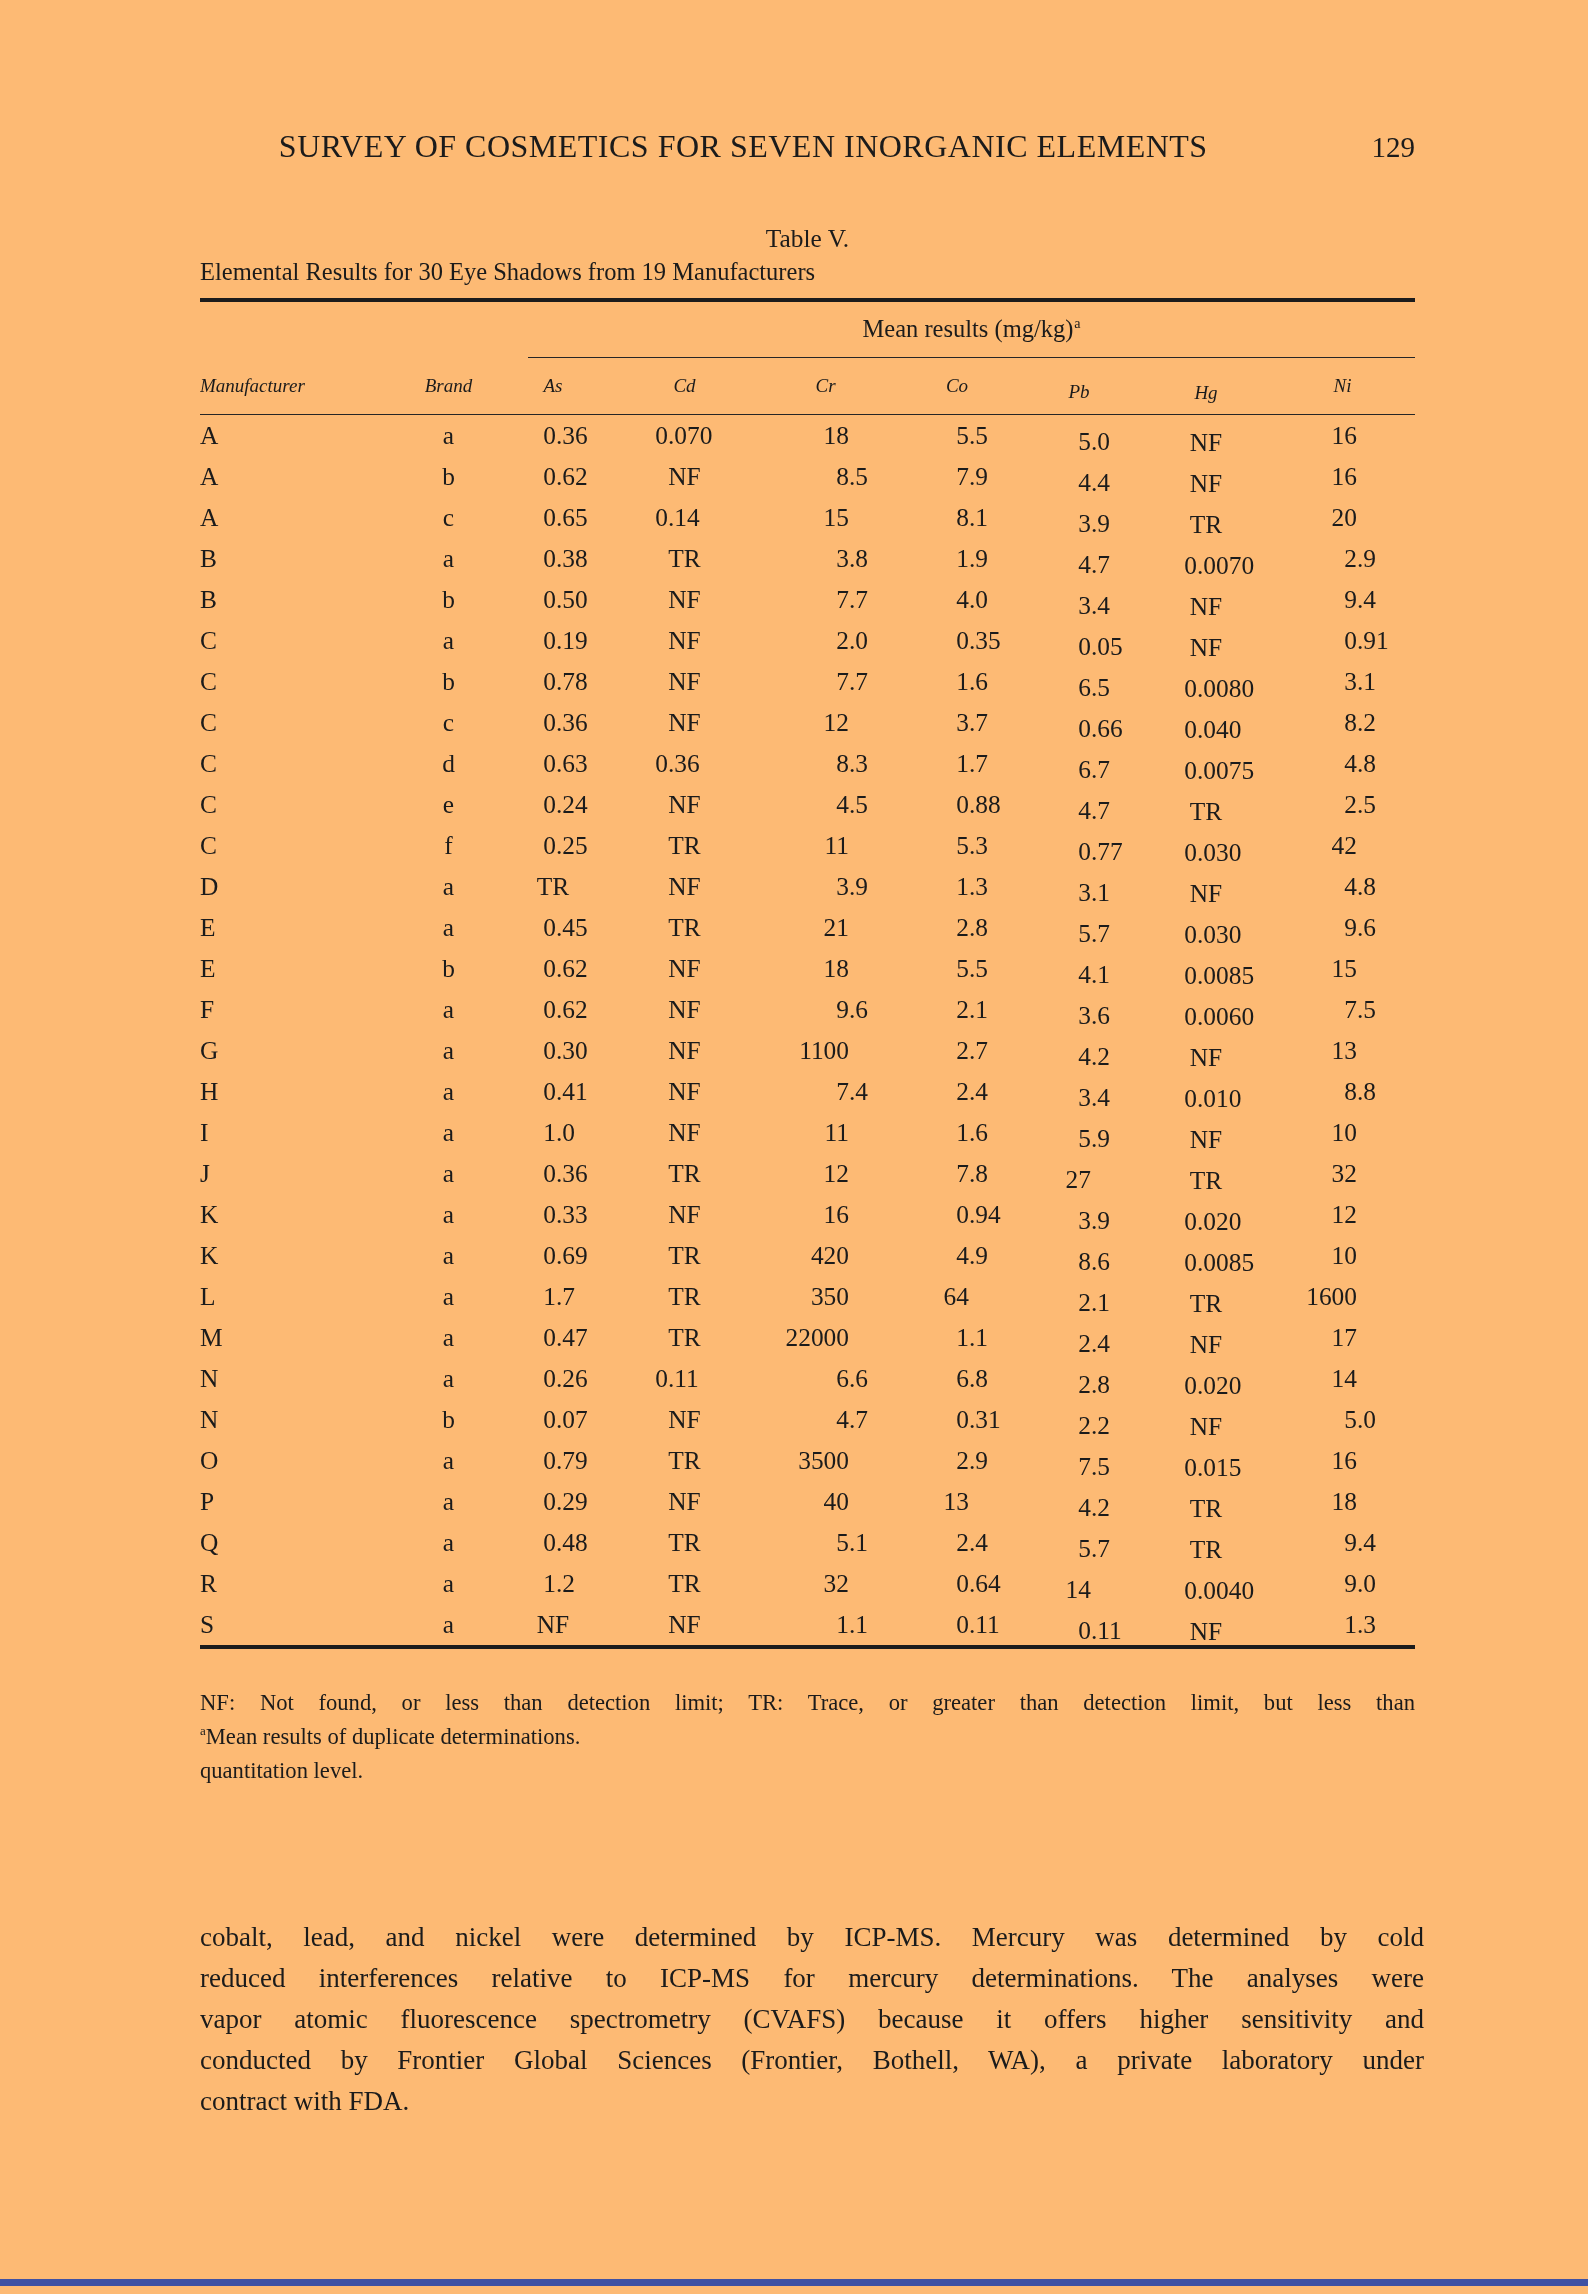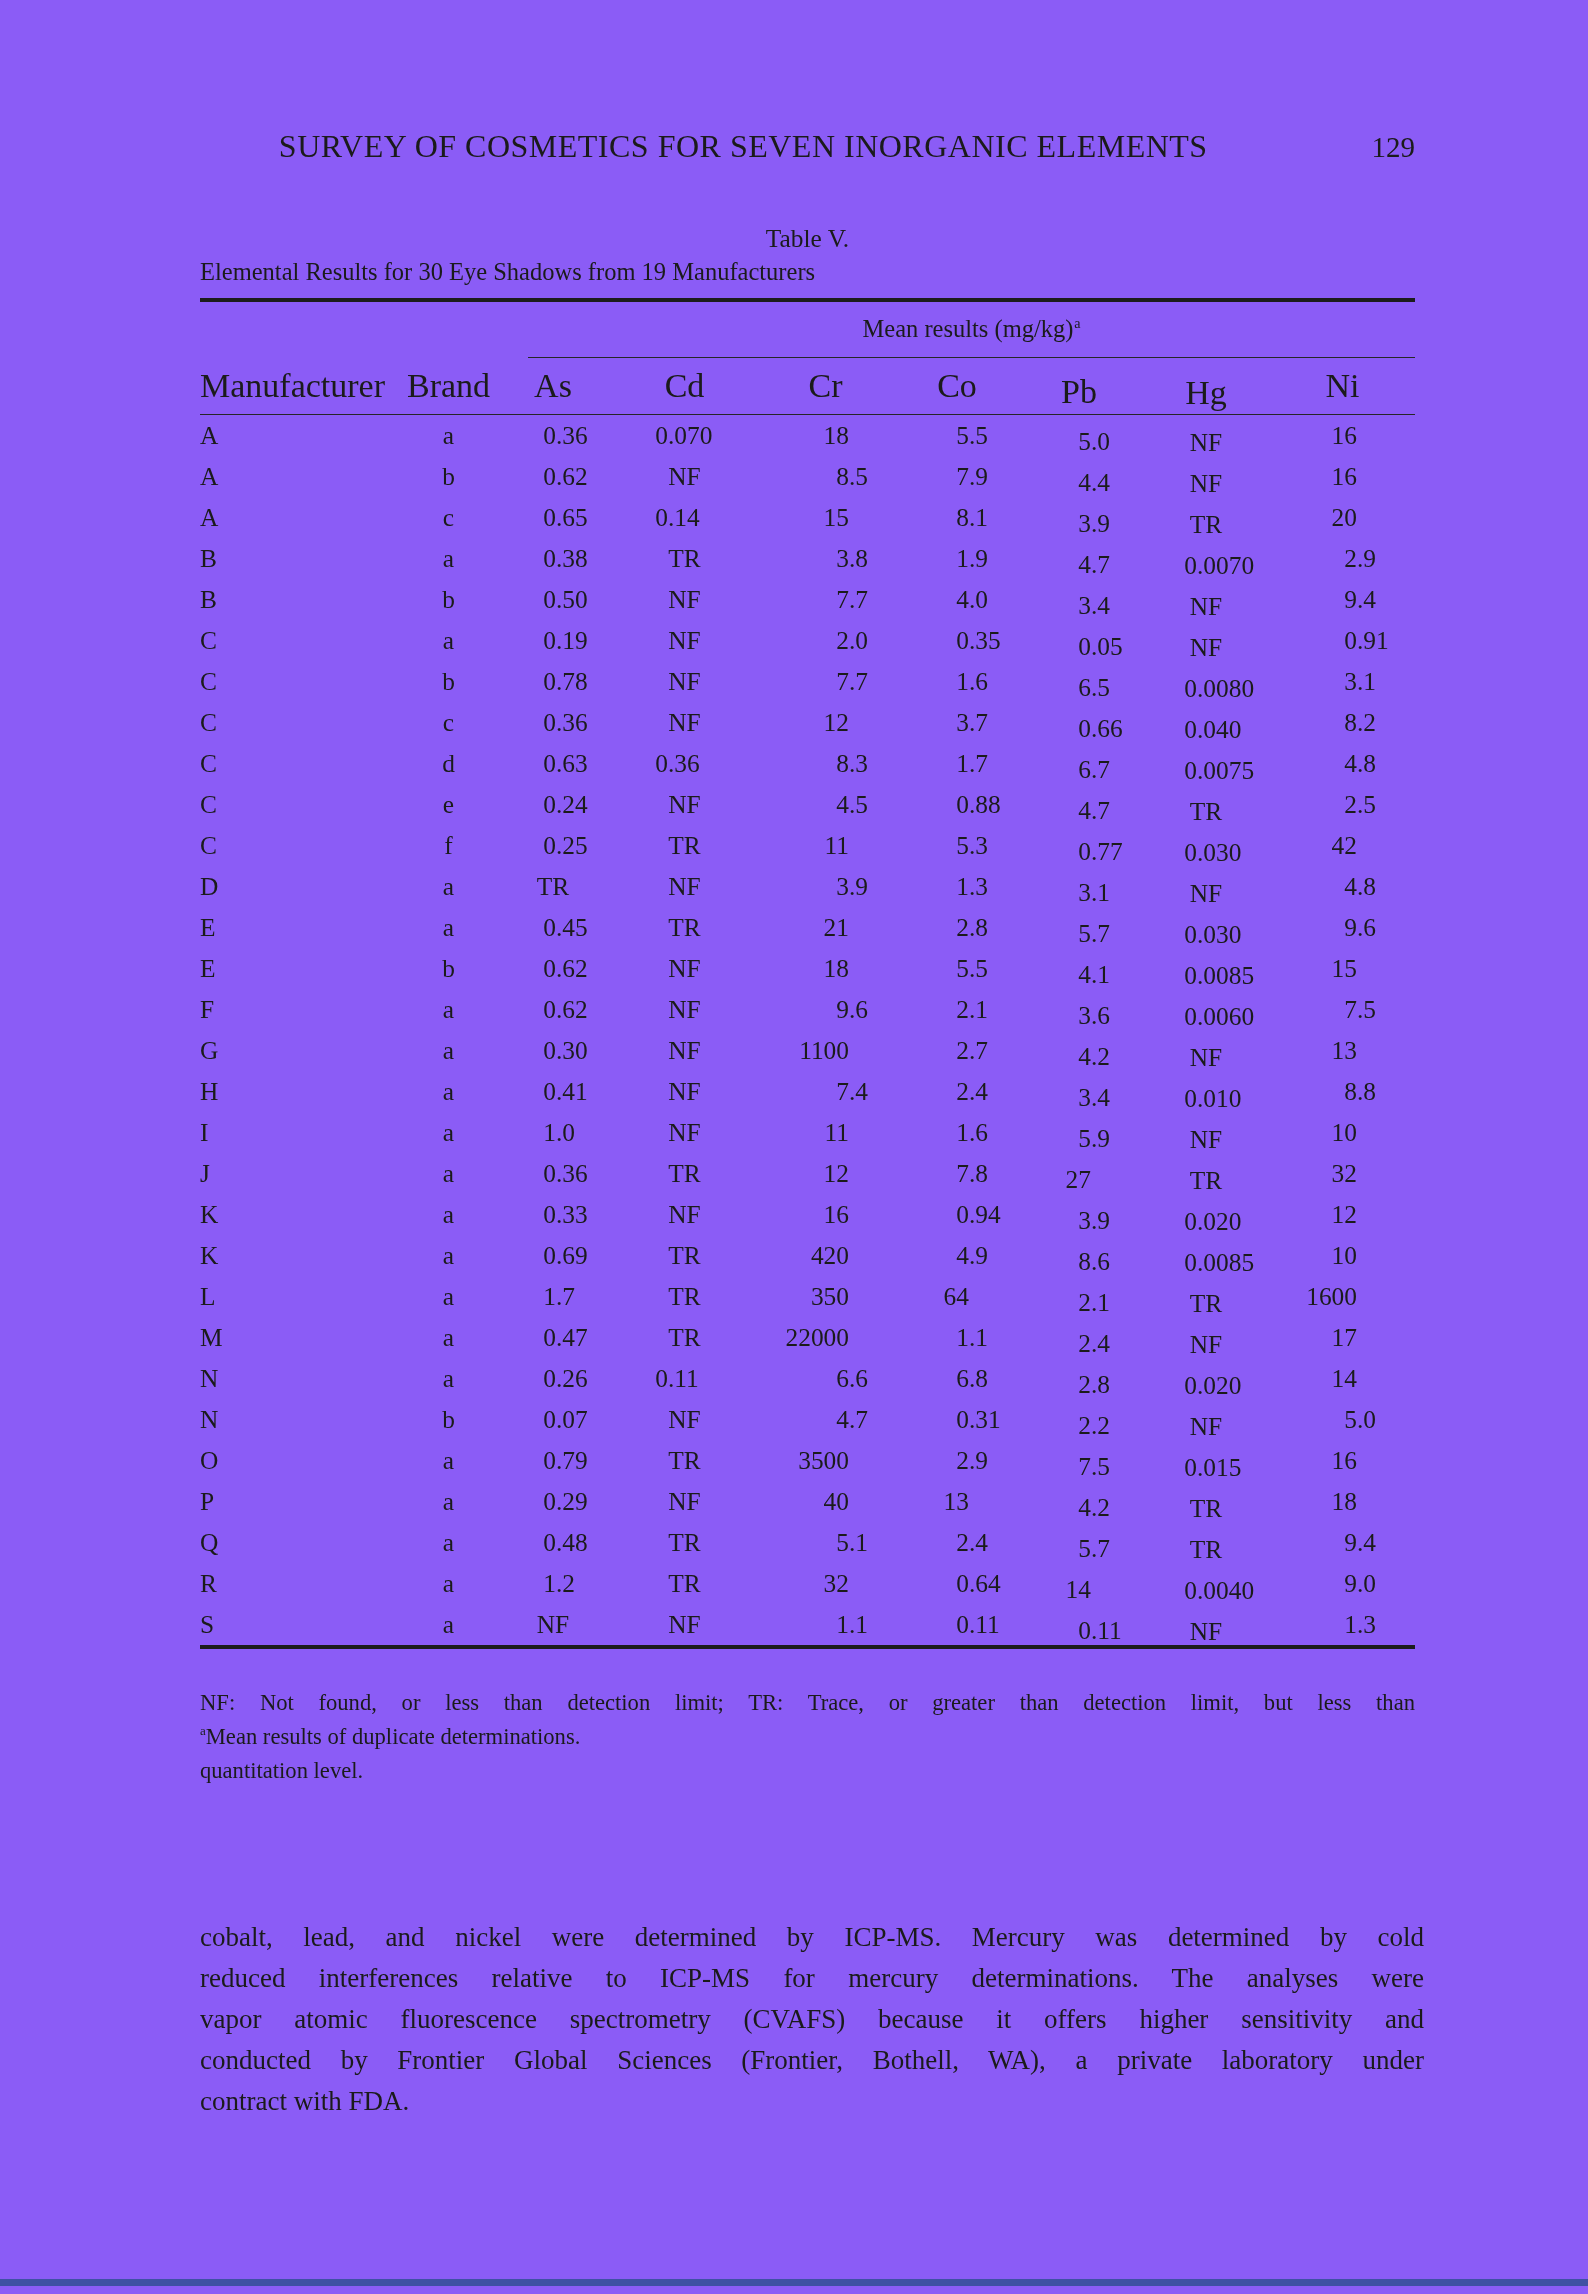--- a/index.html
+++ b/index.html
@@ -1,19 +1,19 @@
 <!DOCTYPE html>
 <html style="font-size:15px"><head>
 <meta charset="utf-8">
 <style>
   html,body{margin:0;padding:0;background:#e8e8e8;}
   #page{
     position:relative;
     width:1589px;height:2295px;
-    background:#8b5cf6;
+    background:#fdba74;
     font-family:"Liberation Serif","DejaVu Serif",serif;
     color:#1b1b1b;
     overflow:hidden;
   }
   
   .running-head{
     position:absolute;top:128px;left:200px;width:1215px;
     display:flex;align-items:baseline;
   }
   .rh-title{
@@ -45,21 +45,21 @@
   }
   .mean-cell sup{font-size:14px;vertical-align:super;line-height:0;margin-left:0.9px;}
   .thead{
     display:flex;height:56px;align-items:center;
     border-bottom:1.9px solid #262626;
   }
   .tbody{display:flex;flex-direction:column;}
   .trow{display:flex;height:41px;}
   .cell{display:flex;align-items:center;justify-content:center;overflow:hidden;}
   .cell.left{justify-content:flex-start;}
-  .hcell{font-size:34px;}
+  .hcell{font-size:19px;font-style:italic;}
   
   .col-manufacturer{width:205px;}
   .col-brand{width:87px;}
   .col-as{width:122px;}
   .col-cd{width:141px;}
   .col-cr{width:141px;}
   .col-co{width:122px;}
   .col-pb{width:122px;margin-top:13px;}
   .col-hg{width:132px;margin-top:14px;}
   .col-ni{width:141px;}

